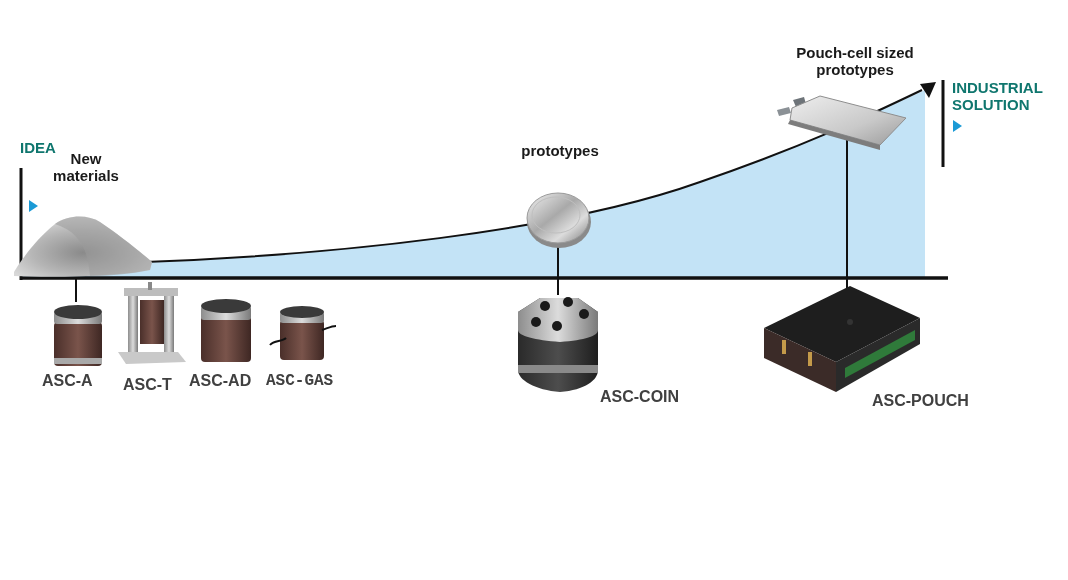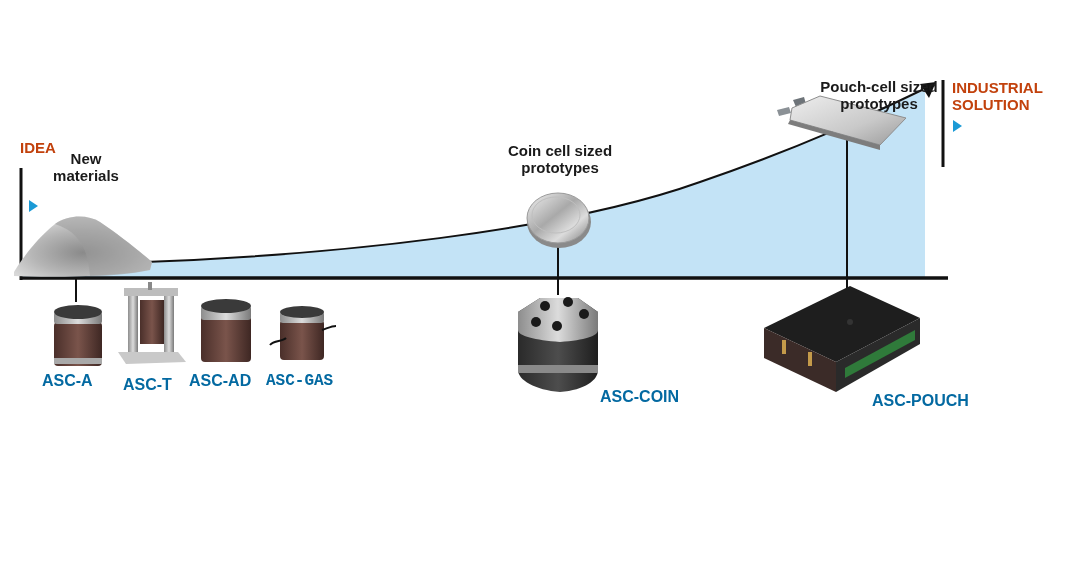--- a/index.html
+++ b/index.html
@@ -1,22 +1,22 @@
 <!DOCTYPE html>
 <html><head>
 <meta charset="utf-8">
 <style>
   html, body { margin:0; padding:0; background:#ffffff; }
   body { width:1068px; height:580px; position:relative; overflow:hidden;
          font-family:"Liberation Sans", sans-serif; }
   svg.main { position:absolute; left:0; top:0; }
   .lbl { position:absolute; font-weight:bold; color:#1a1a1a; text-align:center; line-height:1.15; }
-  .accent { position:absolute; font-weight:bold; color:#c2410c; line-height:1.15; font-size:15px; }
+  .accent { position:absolute; font-weight:bold; color:#0f766e; line-height:1.15; font-size:15px; }
   .stage-title { font-size:15px; }
-  .prod { position:absolute; font-weight:bold; color:#0369a1; font-size:16px; white-space:nowrap; }
+  .prod { position:absolute; font-weight:bold; color:#404040; font-size:16px; white-space:nowrap; }
 </style>
 </head>
 <body>
 
 <svg class="main" width="1068" height="580" viewBox="0 0 1068 580">
   <defs>
     <radialGradient id="powder" cx="50%" cy="60%" r="60%">
       <stop offset="0%" stop-color="#8a8a8a"></stop>
       <stop offset="60%" stop-color="#b5b5b5"></stop>
       <stop offset="100%" stop-color="#d8d8d8"></stop>
@@ -136,25 +136,24 @@
 </svg>
 
 <div class="accent" style="left:20px; top:139px;">IDEA</div>
 
 <div class="lbl stage-title" style="left:36px; top:150px; width:100px;">
   <div>New</div>
   <div>materials</div>
 </div>
 
 <div class="lbl stage-title" style="left:470px; top:142px; width:180px;">
-  <div>Coin cell sized</div>
   <div>prototypes</div>
 </div>
 
-<div class="lbl stage-title" style="left:784px; top:44px; width:190px;margin-top:34px;">
+<div class="lbl stage-title" style="left:760px; top:44px; width:190px;">
   <div>Pouch-cell sized</div>
   <div>prototypes</div>
 </div>
 
 <div class="accent" style="left:952px; top:79px;">
   <div>INDUSTRIAL</div>
   <div>SOLUTION</div>
 </div>
 
 <div class="prod" style="left:42px; top:372px;">ASC-A</div>

